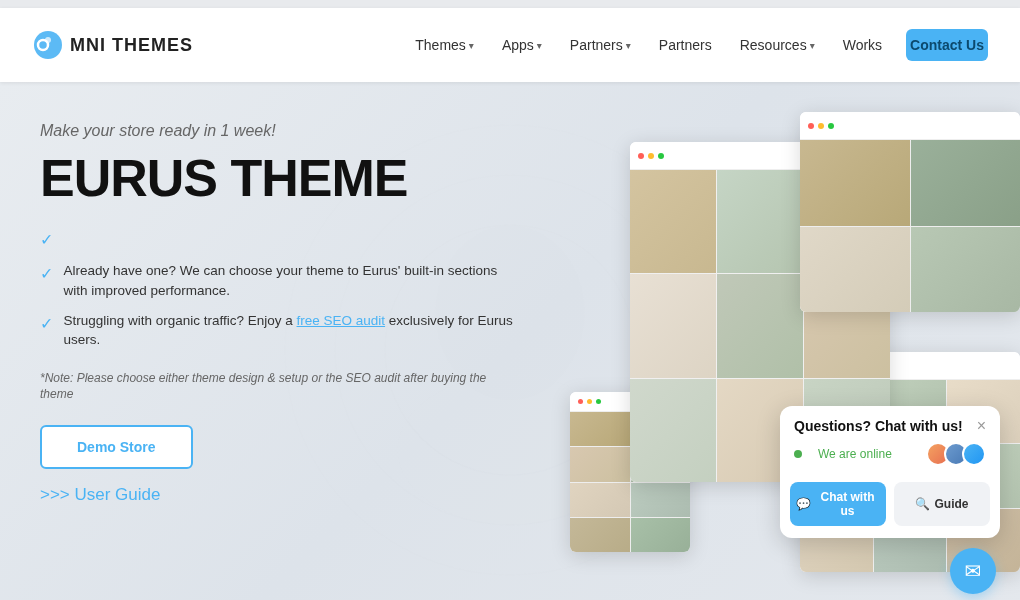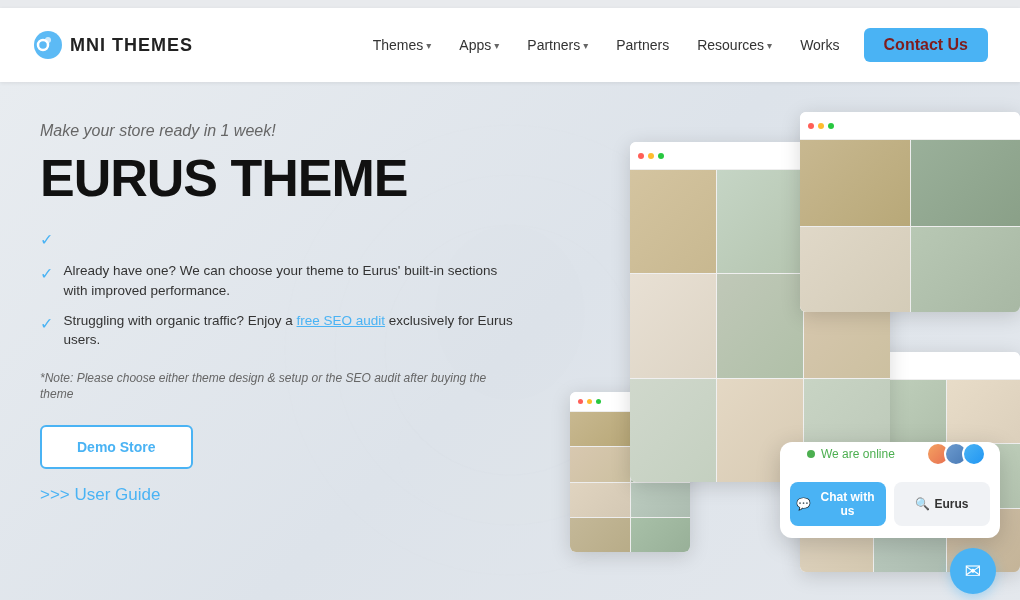--- a/index.html
+++ b/index.html
@@ -67,24 +67,24 @@
       font-weight: 500;
     }
 
     .nav-item .chevron {
       font-size: 10px;
       color: #666;
     }
 
     .contact-btn {
       background: #4ab3f4;
-      color: #7f1d1d;
-      padding: 8px 20px;
+      color: #0c4a6e;
+      padding: 8px 4px;
       border-radius: 6px;
-      font-size: 16px;
+      font-size: 14px;
       font-weight: 600;
       cursor: pointer;
       border: none;
       margin-left: 8px;
     }
 
     
     .hero {
       position: relative;
       width: 1020px;
@@ -332,22 +332,21 @@
       font-size: 16px;
       color: #999;
       cursor: pointer;
       line-height: 1;
     }
 
     .chat-status {
       padding: 0 14px 8px;
       display: flex;
       align-items: center;
-      gap: 6px;
-      margin-left: 13px;
+      gap: 16px;
     }
 
     .status-dot {
       width: 8px;
       height: 8px;
       border-radius: 50%;
       background: #4CAF50;
       flex-shrink: 0;
     }
 
@@ -579,37 +578,41 @@
           <div style="background:linear-gradient(135deg,#bcccc0,#acbcb0);"></div>
           <div style="background:linear-gradient(135deg,#c4b898,#b8ac88);"></div>
           <div style="background:linear-gradient(135deg,#a8c0a8,#98b098);"></div>
         </div>
       </div>
 
     </div>
   </div>
 
   <div class="chat-widget">
+    <div class="chat-header">
+      <span class="chat-title">Questions? Chat with us!</span>
+      <span class="chat-close">×</span>
+    </div>
     <div class="chat-status">
       <span class="status-dot"></span>
       <span class="status-text">We are online</span>
       <div class="agent-avatars">
         <span class="avatar-circle av1"></span>
         <span class="avatar-circle av2" style="margin-left:-6px;"></span>
         <span class="avatar-circle av3" style="margin-left:-6px;"></span>
       </div>
     </div>
     <div class="chat-actions">
       <button class="chat-btn chat-btn-primary">
         <span>💬</span>
         <span>Chat with us</span>
       </button>
       <button class="chat-btn chat-btn-secondary">
         <span>🔍</span>
-        <span>Eurus</span>
+        <span>Guide</span>
       </button>
     </div>
   </div>
 
   <div class="chat-bubble">
     <span class="chat-bubble-icon">✉</span>
   </div>
 
 </section>
 

